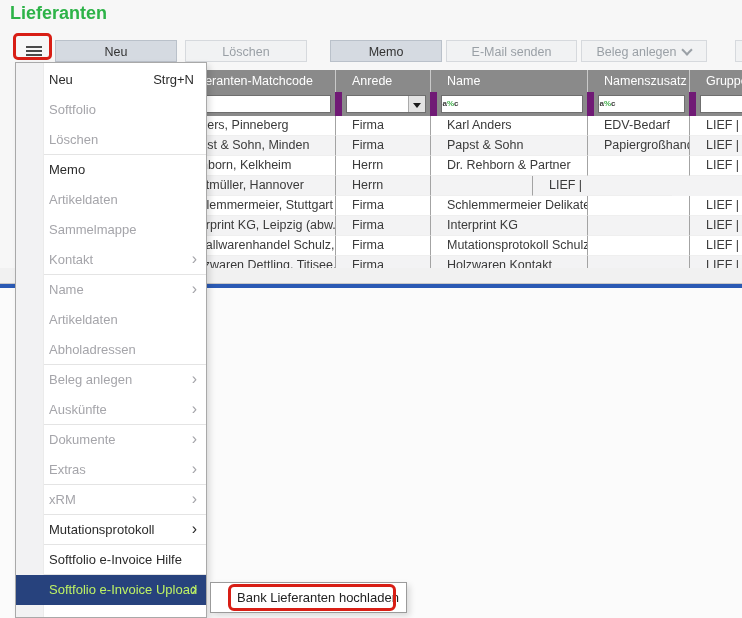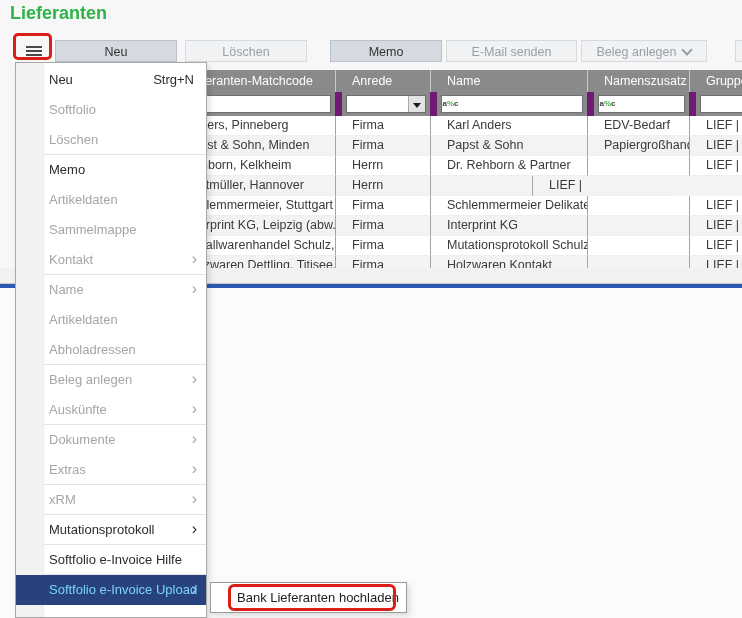--- a/index.html
+++ b/index.html
@@ -58,21 +58,21 @@
   #tabs{position:absolute;left:15px;top:8px;width:712px;box-sizing:border-box;padding-left:155px;display:flex;gap:25px;overflow:hidden;}
   .tab{font-size:13.5px;color:#333;line-height:24px;white-space:nowrap;cursor:pointer;}
 
   
   #context-menu{position:absolute;left:15px;top:62px;width:192px;height:556px;box-sizing:border-box;background:#fff;
       border:1px solid #a9a9a9;box-shadow:3px 3px 6px rgba(0,0,0,.13);z-index:20;}
   #menu-gutter{position:absolute;left:0;top:0;bottom:0;width:27px;background:#f2f2f3;border-right:1px solid #ebebeb;}
   #menu-items{position:absolute;left:0;top:2px;right:0;}
   .mi{position:relative;height:30px;line-height:30px;padding-left:33px;font-size:13px;color:#2b2b2b;cursor:pointer;}
   .mi.disabled{color:#a5a5aa;}
-  .mi.highlighted{background:#27427d;color:#7dd3fc;}
+  .mi.highlighted{background:#27427d;color:#bef264;}
   .mi .shortcut{position:absolute;right:12px;top:0;}
   .mi .arrow{display:none;position:absolute;right:9px;top:-1px;font-size:16px;}
   .mi .arrow::before{content:"›";}
   .mi.sub .arrow{display:block;}
   .mi.sep::after{content:"";position:absolute;left:28px;right:0;bottom:0;border-bottom:1px solid #e4e4e4;}
 
   
   #submenu{position:absolute;left:210px;top:582px;width:197px;height:31px;box-sizing:border-box;background:#fff;
       border:1px solid #9b9b9b;box-shadow:3px 3px 6px rgba(0,0,0,.13);z-index:30;}
   .smi{position:relative;height:29px;line-height:29px;padding-left:26px;font-size:13px;color:#222;cursor:pointer;white-space:nowrap;}

